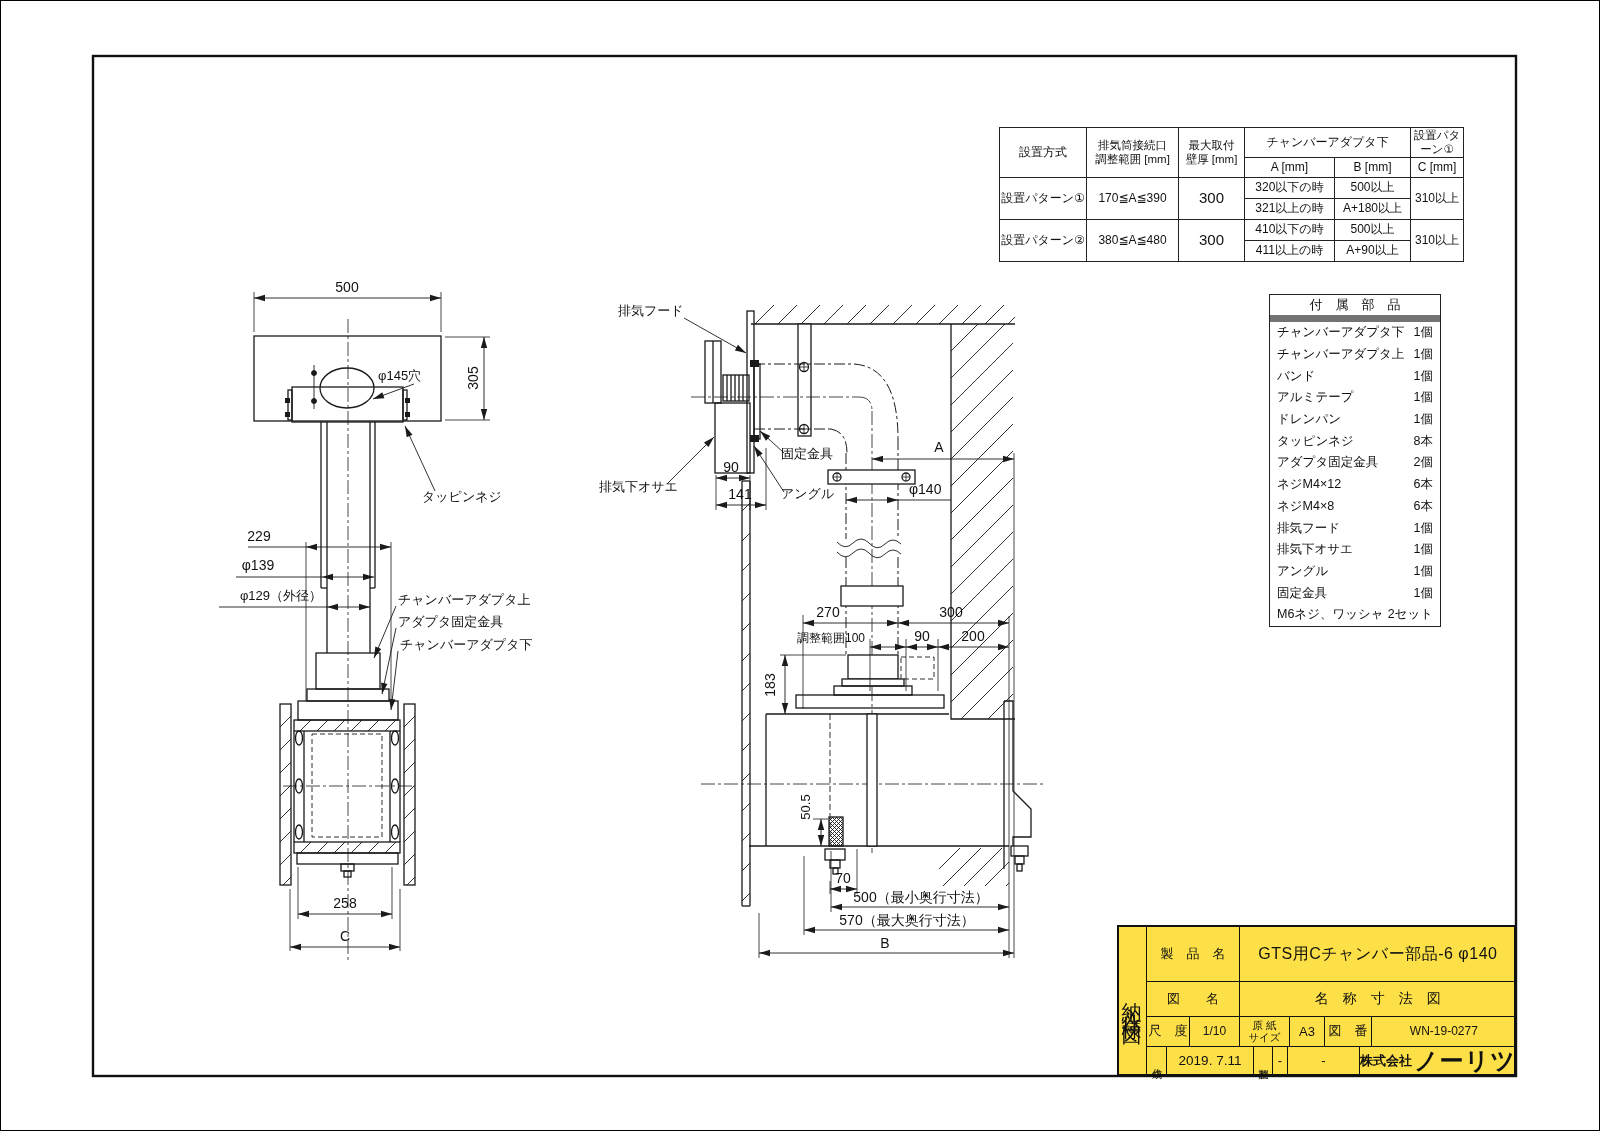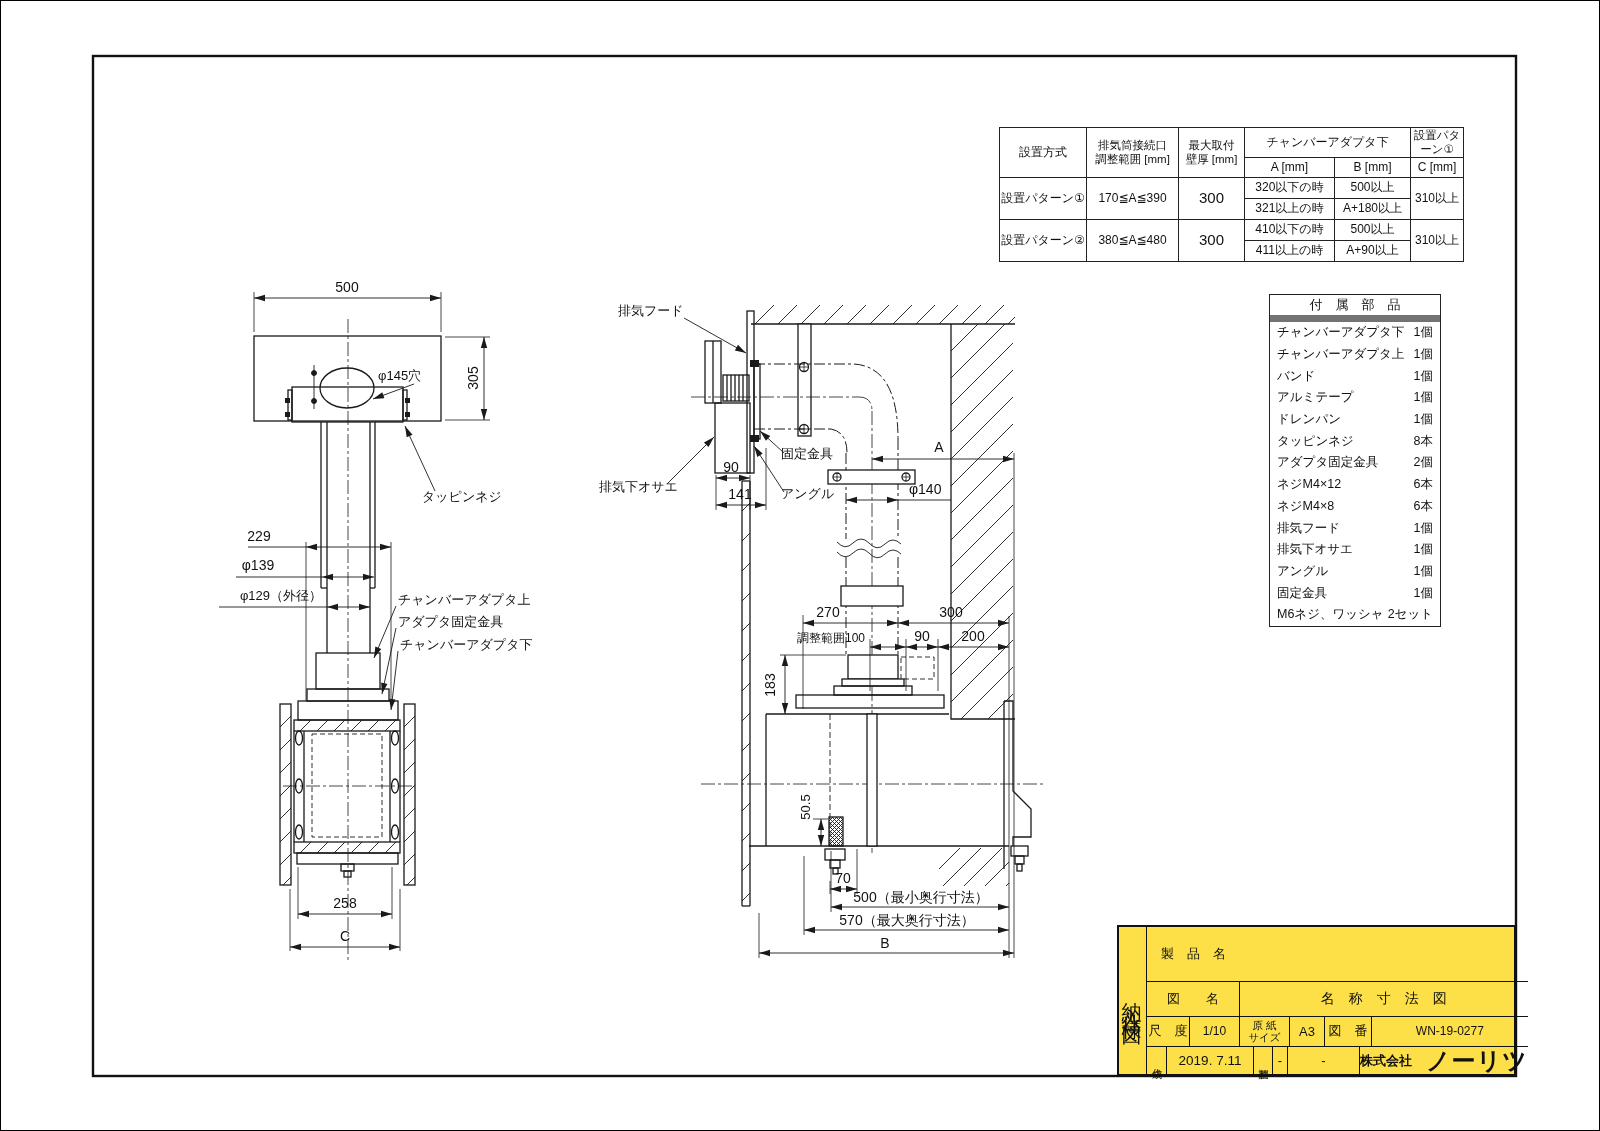--- a/index.html
+++ b/index.html
@@ -25,21 +25,21 @@
   .tblock .vcol{width:31px;border-right:1px solid #111;display:flex;align-items:center;justify-content:center}
   .tblock .vtext{writing-mode:vertical-rl;text-orientation:upright;font-size:20px;letter-spacing:6px}
   .tblock .rows{flex:1;display:flex;flex-direction:column}
   .tb-row{display:flex;border-bottom:1px solid #111;box-sizing:border-box}
   .tb-row:last-child{border-bottom:none}
   .tb-cell{border-right:1px solid #111;display:flex;align-items:center;justify-content:center;box-sizing:border-box}
   .tb-cell:last-child{border-right:none}
   .lab{font-size:13px}
   .vlab{writing-mode:vertical-rl;text-orientation:upright;font-size:10px;line-height:1}
   .logo{font-weight:bold;white-space:nowrap}
-  .logo .pfx{font-size:13px;margin-right:14px}
+  .logo .pfx{font-size:13px;margin-right:2px}
   .logo .nm{font-size:24px;letter-spacing:1px}
 </style>
 </head>
 <body>
 
 <div class="page">
 
 <svg class="drawing" width="1600" height="1131" viewBox="0 0 1600 1131">
 
   <rect x="92" y="55" width="1423" height="1020" fill="none" stroke="#111" stroke-width="2.4"></rect>
@@ -565,20 +565,21 @@
       </div>
 </div>
 
 <div class="tblock">
   <div class="vcol">
     <div class="vtext">納入仕様図</div>
   </div>
   <div class="rows">
     <div class="tb-row" style="height:56px">
       <div class="tb-cell lab" style="width:93px">製　品　名</div>
+      <div class="tb-cell" style="flex:1;font-size:16px;letter-spacing:0.5px">GTS用Cチャンバー部品-6 φ140</div>
     </div>
     <div class="tb-row" style="height:35px">
       <div class="tb-cell lab" style="width:93px">図　　名</div>
       <div class="tb-cell" style="flex:1;font-size:14px">名　称　寸　法　図</div>
     </div>
     <div class="tb-row" style="height:31px">
       <div class="tb-cell lab" style="width:43px">尺　度</div>
       <div class="tb-cell" style="width:50px;font-size:12px">1/10</div>
       <div class="tb-cell pre" style="width:50px;font-size:10.5px;line-height:1.2;text-align:center">原 紙
 サイズ</div>

